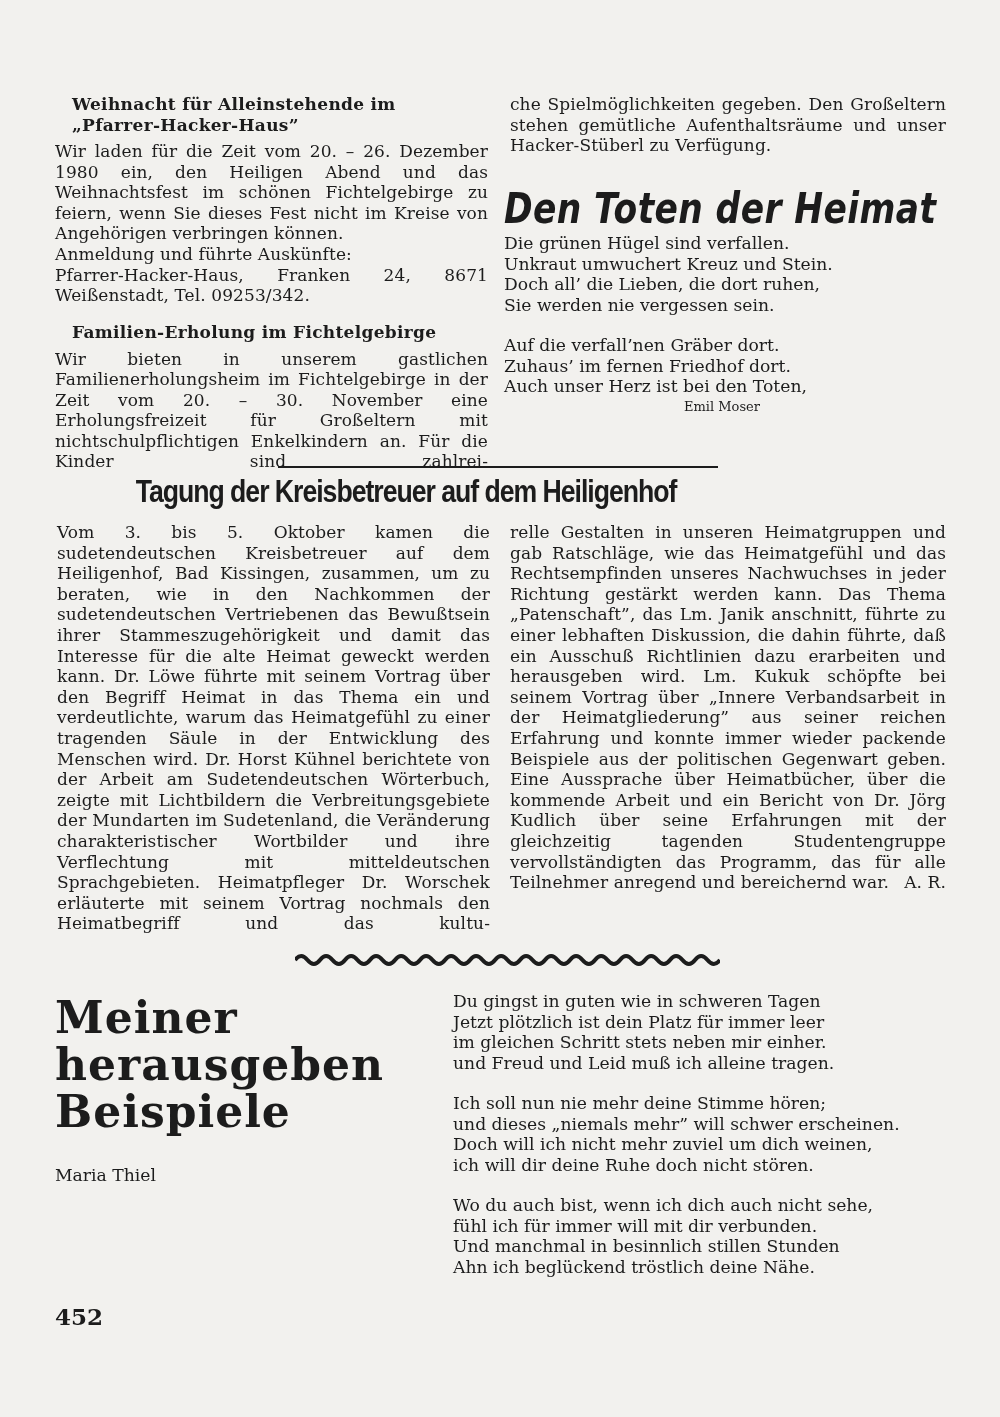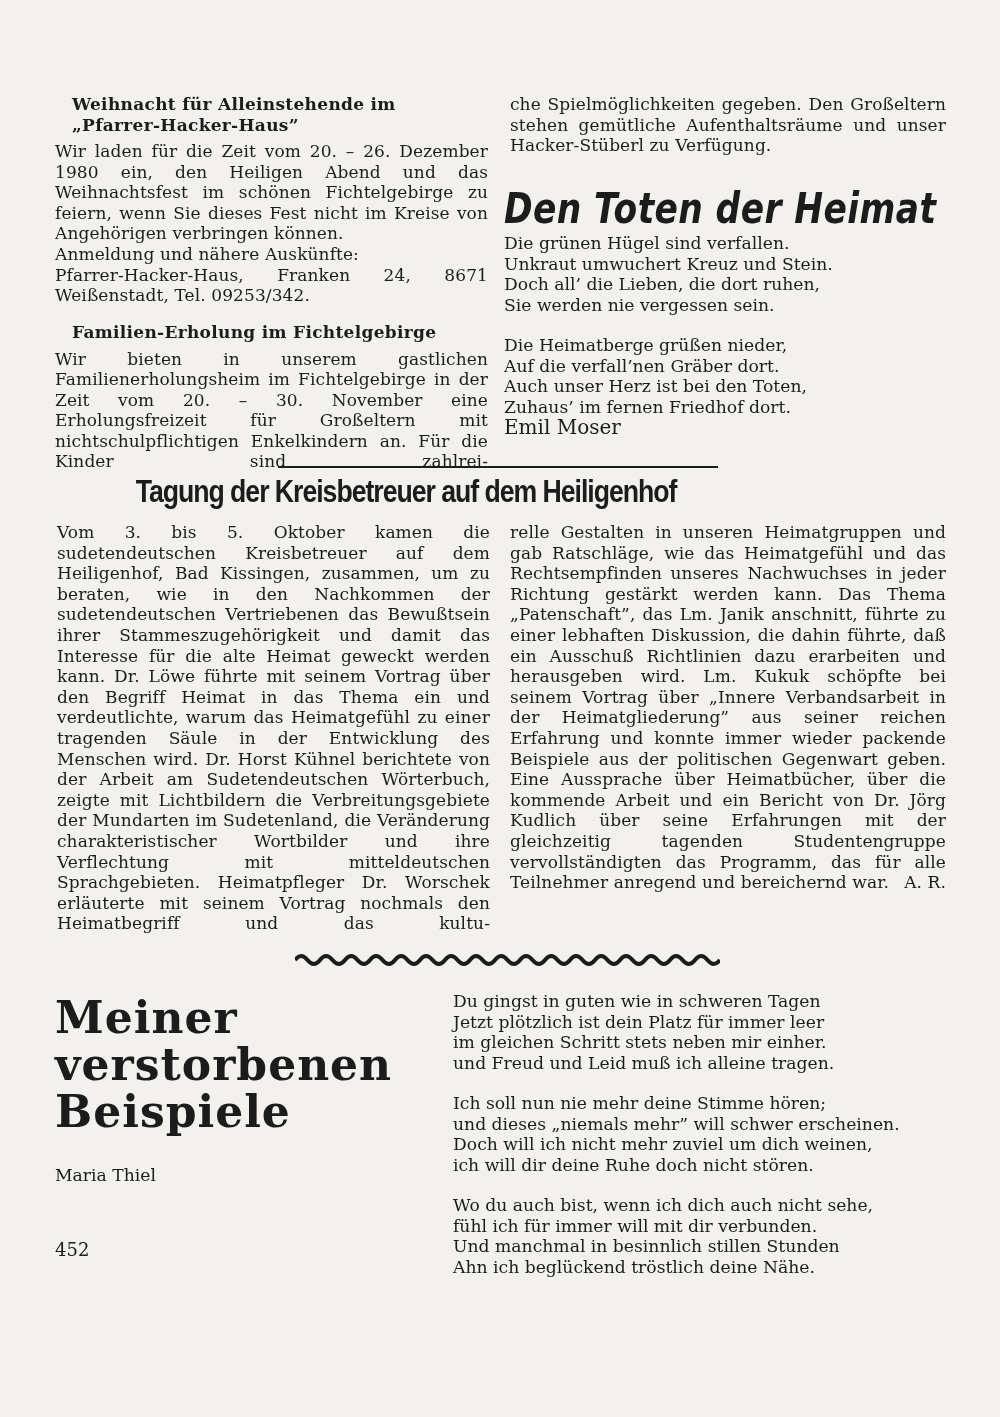--- a/index.html
+++ b/index.html
@@ -10,21 +10,21 @@
     font-family: "DejaVu Serif", "Liberation Serif", serif;
     position: relative;
   }
   .page { position: absolute; inset: 0; }
   .col { position: absolute; }
   .text { font-size: 17px; line-height: 20.6px; text-align: justify; letter-spacing: 0.1px; }
   .text p { margin: 0; }
   .head-bold { font-weight: bold; font-size: 17px; line-height: 20.5px; margin: 0 0 6px 17px; letter-spacing: 0.3px; }
   .poem-line { display: block; font-size: 17.2px; line-height: 20.5px; white-space: nowrap; }
   .stanza { margin-bottom: 20px; }
-  .author { text-align: left; font-size: 20px; line-height: 20.5px; }
+  .author { text-align: center; font-size: 13px; line-height: 20.5px; }
   .title-italic {
     font-family: "DejaVu Sans", "Liberation Sans", sans-serif;
     font-weight: bold; font-style: italic;
     font-size: 42px; letter-spacing: 0.5px;
     transform: scaleX(0.82); transform-origin: left center;
     white-space: nowrap;
   }
   .title-sans {
     font-family: "Liberation Sans", "DejaVu Sans", sans-serif;
     font-weight: bold; font-size: 31px; letter-spacing: -1.2px;
@@ -40,21 +40,21 @@
 </style>
 </head>
 <body>
 
 <div class="page">
 
   <div class="col" style="left:55px; top:94px; width:433px;">
     <h3 class="head-bold">Weihnacht für Alleinstehende im „Pfarrer-Hacker-Haus”</h3>
     <div class="text">
       <p>Wir laden für die Zeit vom 20. – 26. Dezember 1980 ein, den Heiligen Abend und das Weihnachtsfest im schönen Fichtelgebirge zu feiern, wenn Sie dieses Fest nicht im Kreise von Angehörigen verbringen können.</p>
-      <p style="text-align:left;">Anmeldung und nähere Auskünfte:</p>
+      <p style="text-align:left;">Anmeldung und führte Auskünfte:</p>
       <p>Pfarrer-Hacker-Haus, Franken 24, 8671 Weißenstadt, Tel. 09253/342.</p>
     </div>
   </div>
 
   <div class="col" style="left:55px; top:322px; width:433px;">
     <h3 class="head-bold">Familien-Erholung im Fichtelgebirge</h3>
     <div class="text">
       <p class="last-line">Wir bieten in unserem gastlichen Familienerholungsheim im Fichtelgebirge in der Zeit vom 20. – 30. November eine Erholungsfreizeit für Großeltern mit nichtschulpflichtigen Enkelkindern an. Für die Kinder sind zahlrei-</p>
     </div>
   </div>
@@ -66,24 +66,23 @@
   <div class="col" style="left:504px; top:184px; width:436px;">
     <div class="title-italic">Den Toten der Heimat</div>
     <div id="toten-stanzas" style="margin-top:0;">
         <div class="stanza">
           <span class="poem-line">Die grünen Hügel sind verfallen.</span>
           <span class="poem-line">Unkraut umwuchert Kreuz und Stein.</span>
           <span class="poem-line">Doch all’ die Lieben, die dort ruhen,</span>
           <span class="poem-line">Sie werden nie vergessen sein.</span>
         </div>
         <div class="stanza">
-          <span class="poem-line">Die Heimatberge grüßen nieder,</span>
           <span class="poem-line">Auf die verfall’nen Gräber dort.</span>
+          <span class="poem-line">Zuhaus’ im fernen Friedhof dort.</span>
           <span class="poem-line">Auch unser Herz ist bei den Toten,</span>
-          <span class="poem-line">Zuhaus’ im fernen Friedhof dort.</span>
         </div>
       </div>
     <div class="author" style="margin-top:-20px;">Emil Moser</div>
   </div>
 
   <div class="rule" style="left:278px; top:466px; width:440px;"></div>
 
   <div class="col" style="left:0; top:474px; width:812px;">
     <div class="title-sans">Tagung der Kreisbetreuer auf dem Heiligenhof</div>
   </div>
@@ -99,21 +98,21 @@
     </p>
   </div>
 
   <svg style="position:absolute; left:295px; top:952px;" width="425" height="16" viewBox="0 0 425 16">
     <path d="M0 8 Q6 0 12.5 8 T25 8 T37.5 8 T50 8 T62.5 8 T75 8 T87.5 8 T100 8 T112.5 8 T125 8 T137.5 8 T150 8 T162.5 8 T175 8 T187.5 8 T200 8 T212.5 8 T225 8 T237.5 8 T250 8 T262.5 8 T275 8 T287.5 8 T300 8 T312.5 8 T325 8 T337.5 8 T350 8 T362.5 8 T375 8 T387.5 8 T400 8 T412.5 8 T425 8" fill="none" stroke="#1c1c1c" stroke-width="4"></path>
   </svg>
 
   <div class="col" style="left:55px; top:994px; width:380px;">
     <div id="schwester-title">
         <div class="title-deco">Meiner</div>
-        <div class="title-deco">verstorbenen</div>
+        <div class="title-deco">herausgeben</div>
         <div class="title-deco">Beispiele</div>
       </div>
     <div style="font-size:17.2px; margin-top:30px;">Maria Thiel</div>
   </div>
 
   <div class="col" id="schwester-stanzas" style="left:453px; top:991px; width:500px;">
       <div class="stanza">
         <span class="poem-line">Du gingst in guten wie in schweren Tagen</span>
         <span class="poem-line">Jetzt plötzlich ist dein Platz für immer leer</span>
         <span class="poem-line">im gleichen Schritt stets neben mir einher.</span>
@@ -126,15 +125,15 @@
         <span class="poem-line">ich will dir deine Ruhe doch nicht stören.</span>
       </div>
       <div class="stanza">
         <span class="poem-line">Wo du auch bist, wenn ich dich auch nicht sehe,</span>
         <span class="poem-line">fühl ich für immer will mit dir verbunden.</span>
         <span class="poem-line">Und manchmal in besinnlich stillen Stunden</span>
         <span class="poem-line">Ahn ich beglückend tröstlich deine Nähe.</span>
       </div>
     </div>
 
-  <div class="col" style="left:55px; top:1239px; font-size:18px;">452</div>
+  <div class="col" style="left:55px; top:1303px; font-size:23px;font-weight:bold;">452</div>
 
 </div>
 
 </body></html>

